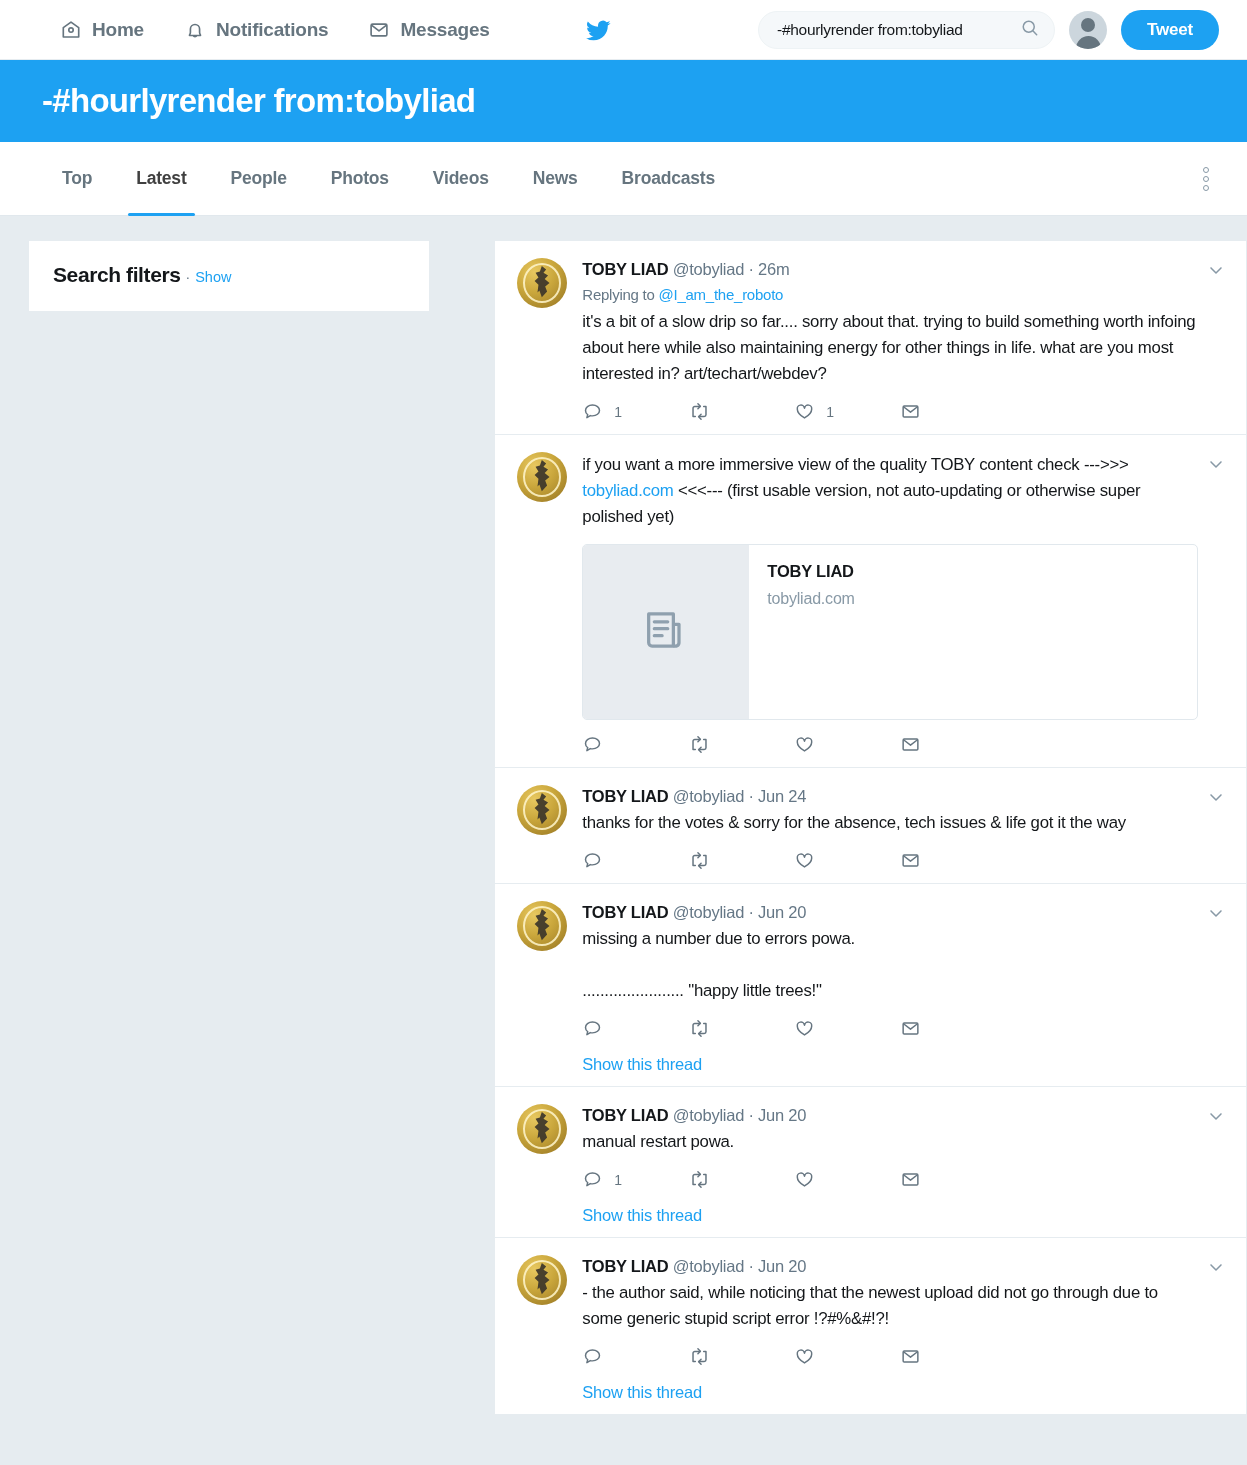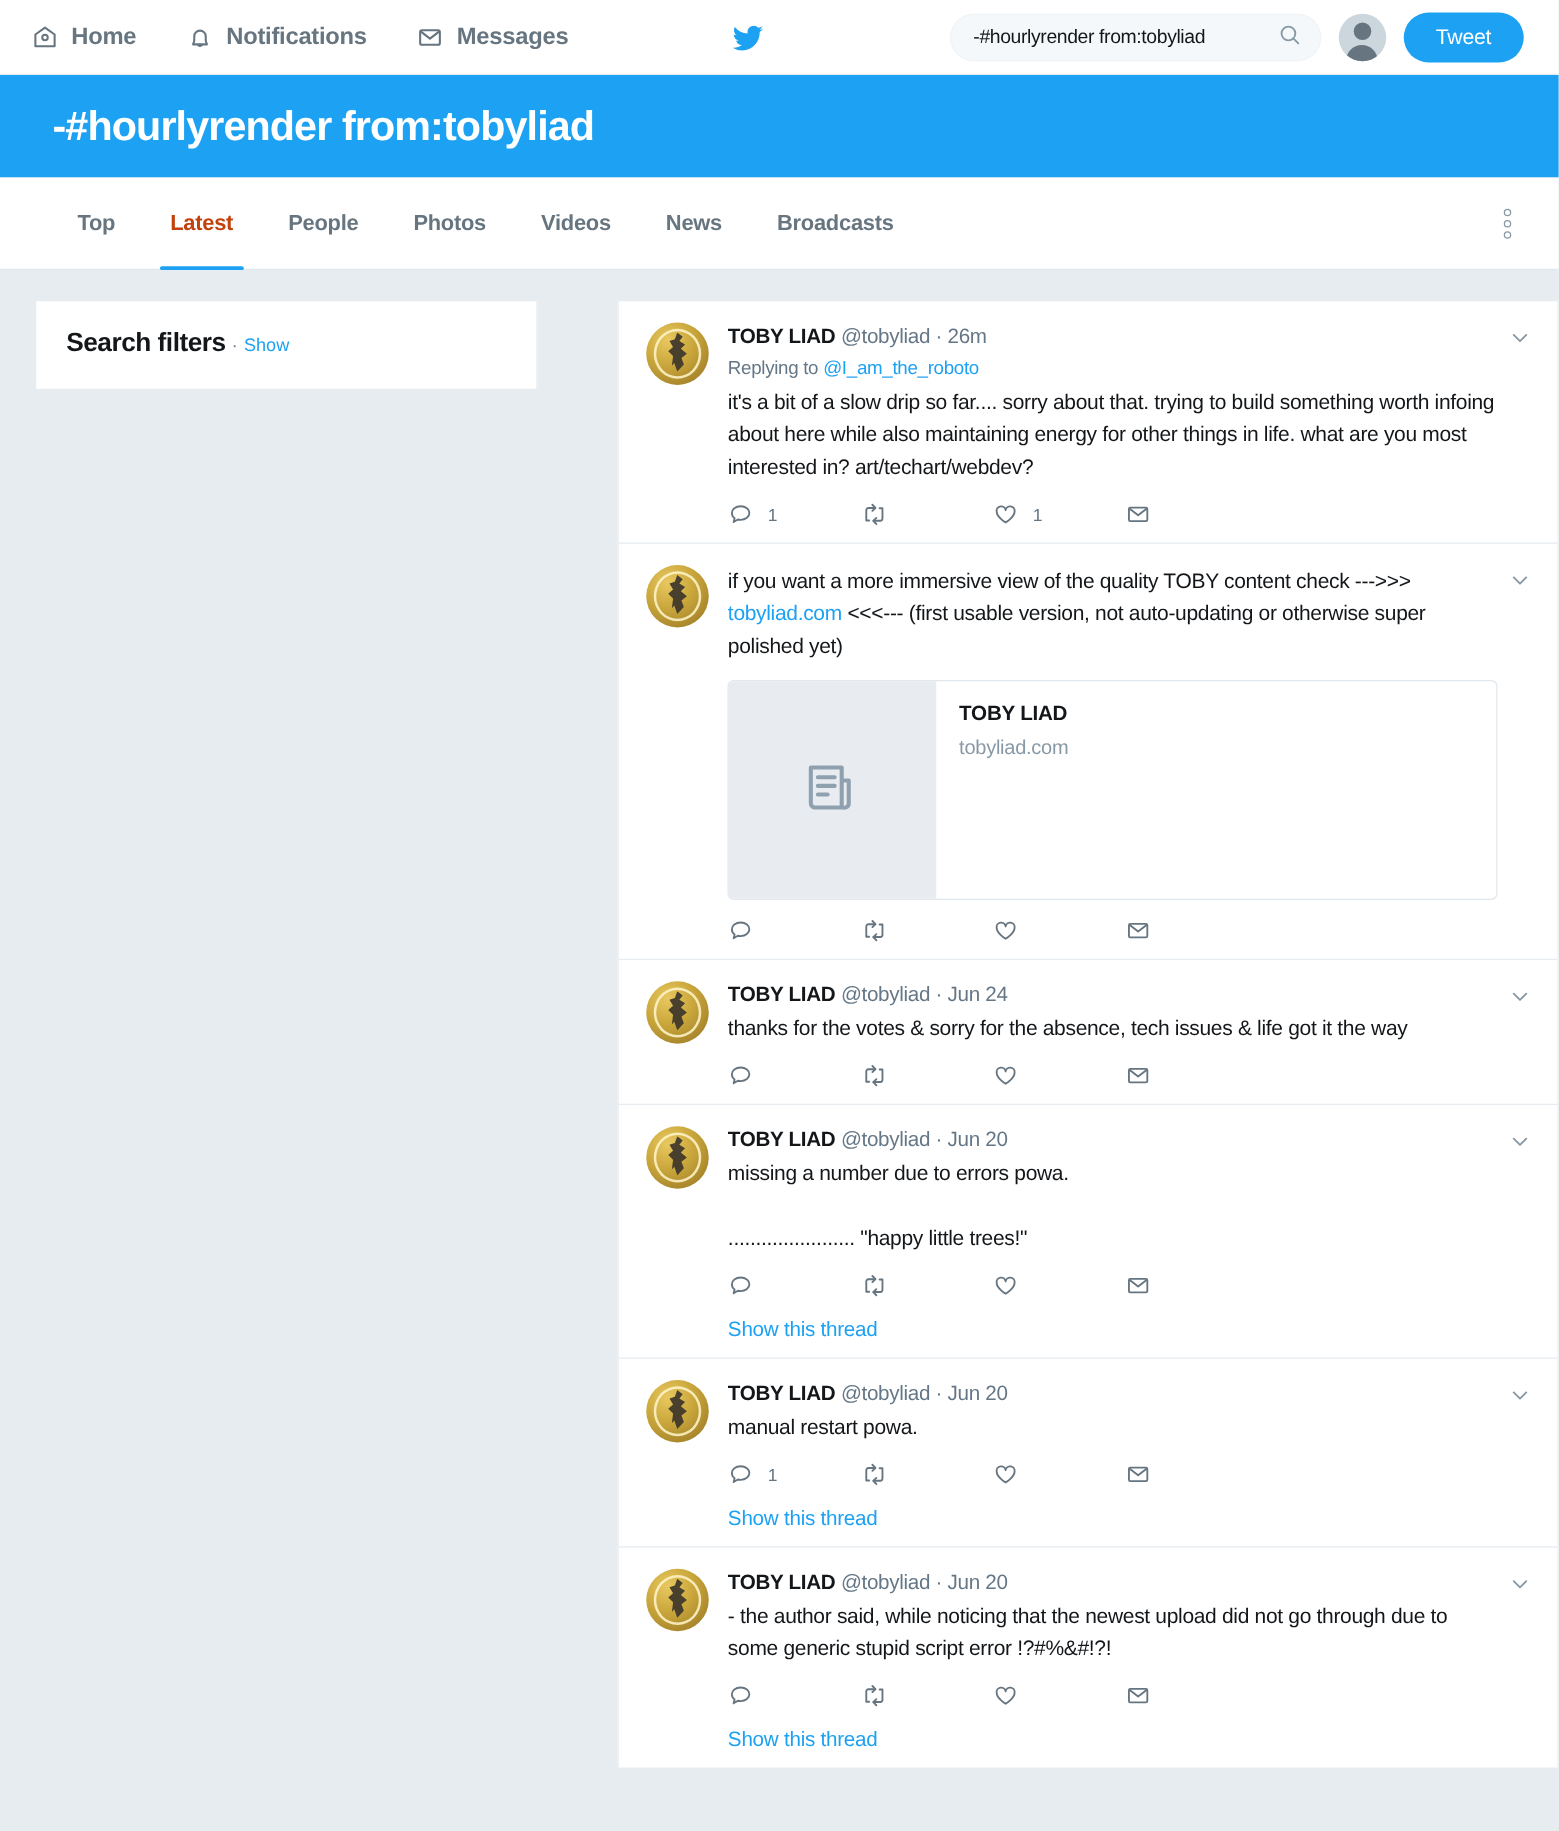--- a/index.html
+++ b/index.html
@@ -13,21 +13,21 @@
 
   
   .topnav {
     height: 60px;
     background: #fff;
     border-bottom: 1px solid #e6ecf0;
     display: flex;
     align-items: center;
     position: relative;
   }
-  .nav-left { display: flex; align-items: center; padding-left: 25px; gap: 40px; }
+  .nav-left { display: flex; align-items: center; padding-left: 60px; gap: 40px; }
   .nav-item {
     display: flex; align-items: center; gap: 10px;
     color: #66757f; font-size: 19px; font-weight: bold;
     cursor: pointer; letter-spacing: -0.2px;
   }
   .nav-item svg { display: block; }
   .bird { position: absolute; left: 583px; top: 18px; cursor: pointer; }
 
   .nav-right {
     position: absolute; right: 28px; top: 0; height: 60px;
@@ -55,21 +55,21 @@
     width: 14px; height: 14px; border-radius: 50%; background: #66757f;
   }
   .avatar-small::after {
     content: ""; position: absolute; left: 6.5px; top: 25px;
     width: 25px; height: 20px; border-radius: 13px 13px 0 0; background: #66757f;
   }
   .tweet-btn {
     background: #1da1f2; color: #fff; border: none; border-radius: 20px;
     height: 40px; padding: 0 26px;
     font-family: "Liberation Sans", sans-serif;
-    font-size: 17px; font-weight: normal; cursor: pointer;
+    font-size: 17px; font-weight: bold; cursor: pointer;
     letter-spacing: -0.2px;
     text-align: right;
   }
 
   
   .banner {
     background: #1da1f2; height: 82px;
     display: flex; align-items: center; padding-left: 42px;
   }
   .banner h1 {
@@ -80,21 +80,21 @@
   .tabbar {
     background: #fff; height: 74px; position: relative;
     border-bottom: 1px solid #e1e8ed;
     display: flex; align-items: center; padding-left: 40px;
   }
   .tab {
     font-size: 17.5px; font-weight: bold; color: #66757f;
     padding: 0 22px; line-height: 72px; height: 74px;
     cursor: pointer; letter-spacing: -0.2px; position: relative;
   }
-  .tab.active { color: #c2410c; }
+  .tab.active { color: #404040; }
   .tab.active::after {
     content: ""; position: absolute; left: 14px; right: 14px; bottom: 0;
     height: 3px; background: #1da1f2; border-radius: 2px;
   }
   .tab-more {
     position: absolute; right: 38px; top: 50%; transform: translateY(-50%);
     display: flex; flex-direction: column; gap: 3px; cursor: pointer;
   }
   .tab-more i {
     display: block; width: 6px; height: 6px; border-radius: 50%;

